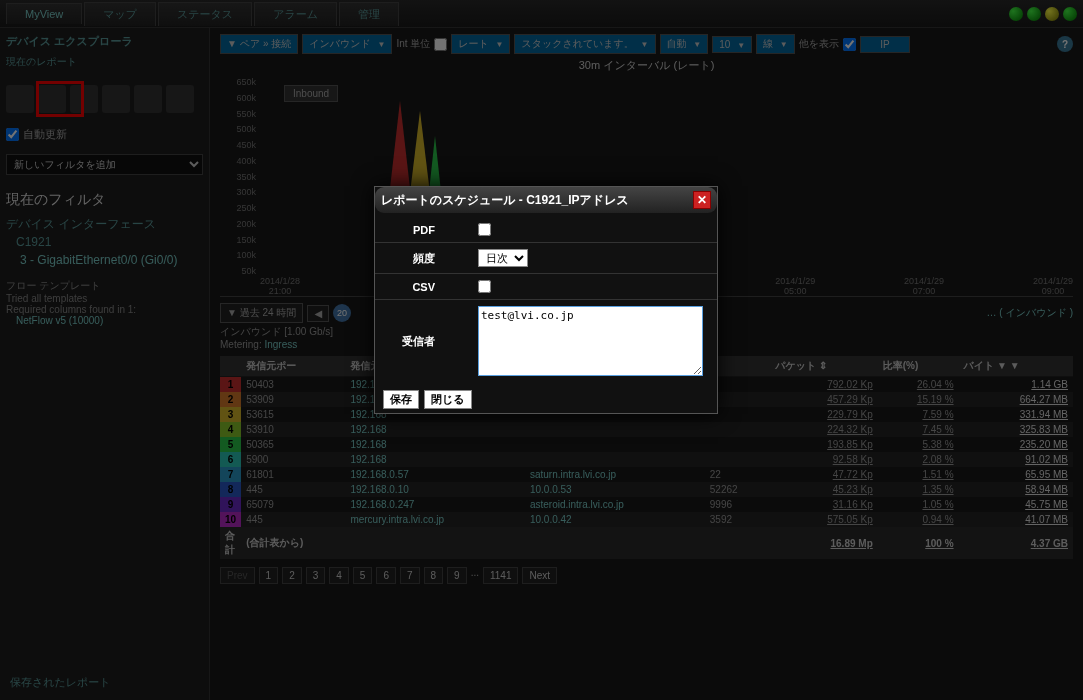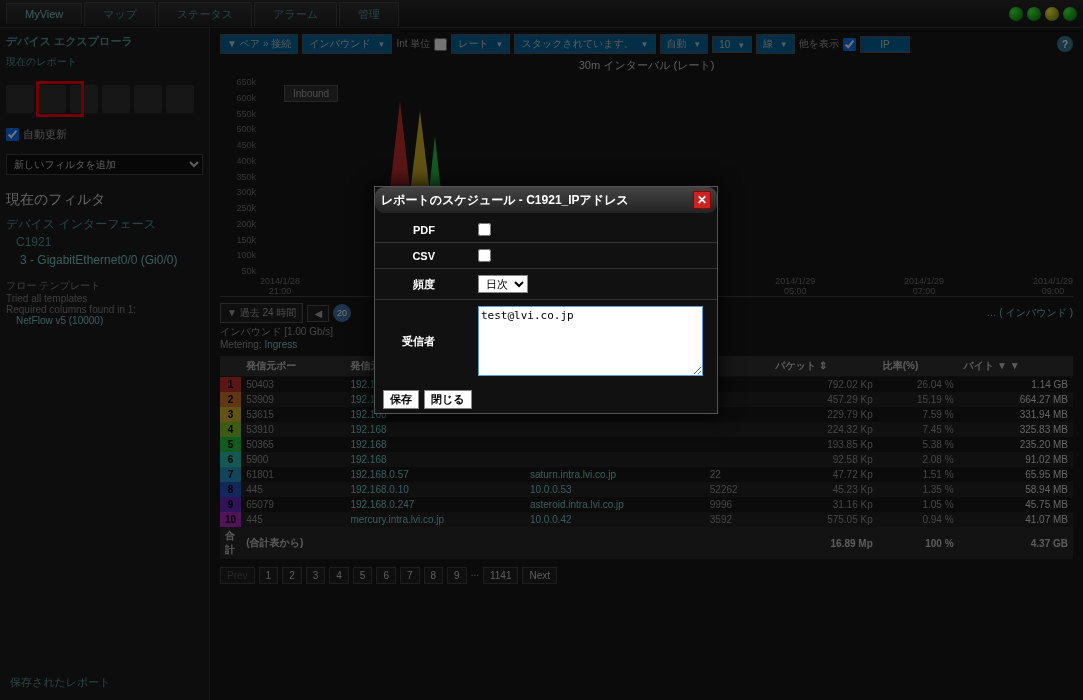--- a/index.html
+++ b/index.html
@@ -72,21 +72,21 @@
 .subtoolbar { display: flex; align-items: center; gap: 4px; margin-top: 6px; font-size: 10px; }
 .subtoolbar .btn { background: #222; border: 1px solid #555; padding: 2px 6px; }
 .circ { width: 18px; height: 18px; border-radius: 50%; background: #4477aa; display: inline-flex; align-items: center; justify-content: center; color: #fff; font-size: 9px; }
 .meta { font-size: 10px; color: #999; margin-top: 2px; }
 .meta .link { color: #7accc8; }
 .data-table { width: 100%; border-collapse: collapse; font-size: 10px; margin-top: 6px; }
 .data-table th { background: #333; color: #ccc; padding: 3px 5px; text-align: left; border-bottom: 1px solid #222; }
 .data-table td { padding: 2px 5px; color: #999; }
 .data-table tr:nth-child(even) td { background: #242424; }
 .data-table .rank { width: 18px; text-align: center; color: #000; font-weight: bold; }
-.data-table .num { text-align: right; }
+.data-table .num { text-align: right; text-decoration: underline; }
 .data-table .link { color: #7accc8; }
 .summary-row td { background: #2a2a2a !important; color: #ccc; font-weight: bold; }
 .pager { display: flex; gap: 4px; margin-top: 8px; font-size: 10px; }
 .pager .pg { border: 1px solid #444; padding: 2px 6px; background: #222; color: #ccc; cursor: pointer; }
 .pager .pg.disabled { color: #555; }
 
 .modal-overlay { position: absolute; inset: 0; background: rgba(0,0,0,0.55); }
 .modal {
   position: absolute;
   left: 374px; top: 186px;
@@ -393,26 +393,26 @@
   <div class="modal-title">
     <span>レポートのスケジュール - C1921_IPアドレス</span>
     <span class="close">✕</span>
   </div>
   <div class="modal-body">
     <div class="modal-row">
       <span class="lbl">PDF</span>
       <input type="checkbox" style="">
     </div>
     <div class="modal-row">
+      <span class="lbl">頻度</span>
+      <select><option>日次</option></select>
+    </div>
+    <div class="modal-row">
       <span class="lbl">CSV</span>
       <input type="checkbox" style="">
-    </div>
-    <div class="modal-row">
-      <span class="lbl">頻度</span>
-      <select><option>日次</option></select>
     </div>
     <div class="modal-row">
       <span class="lbl">受信者</span>
       <textarea style="">test@lvi.co.jp</textarea>
     </div>
   </div>
   <div class="modal-buttons">
     <button>保存</button>
     <button>閉じる</button>
   </div>

